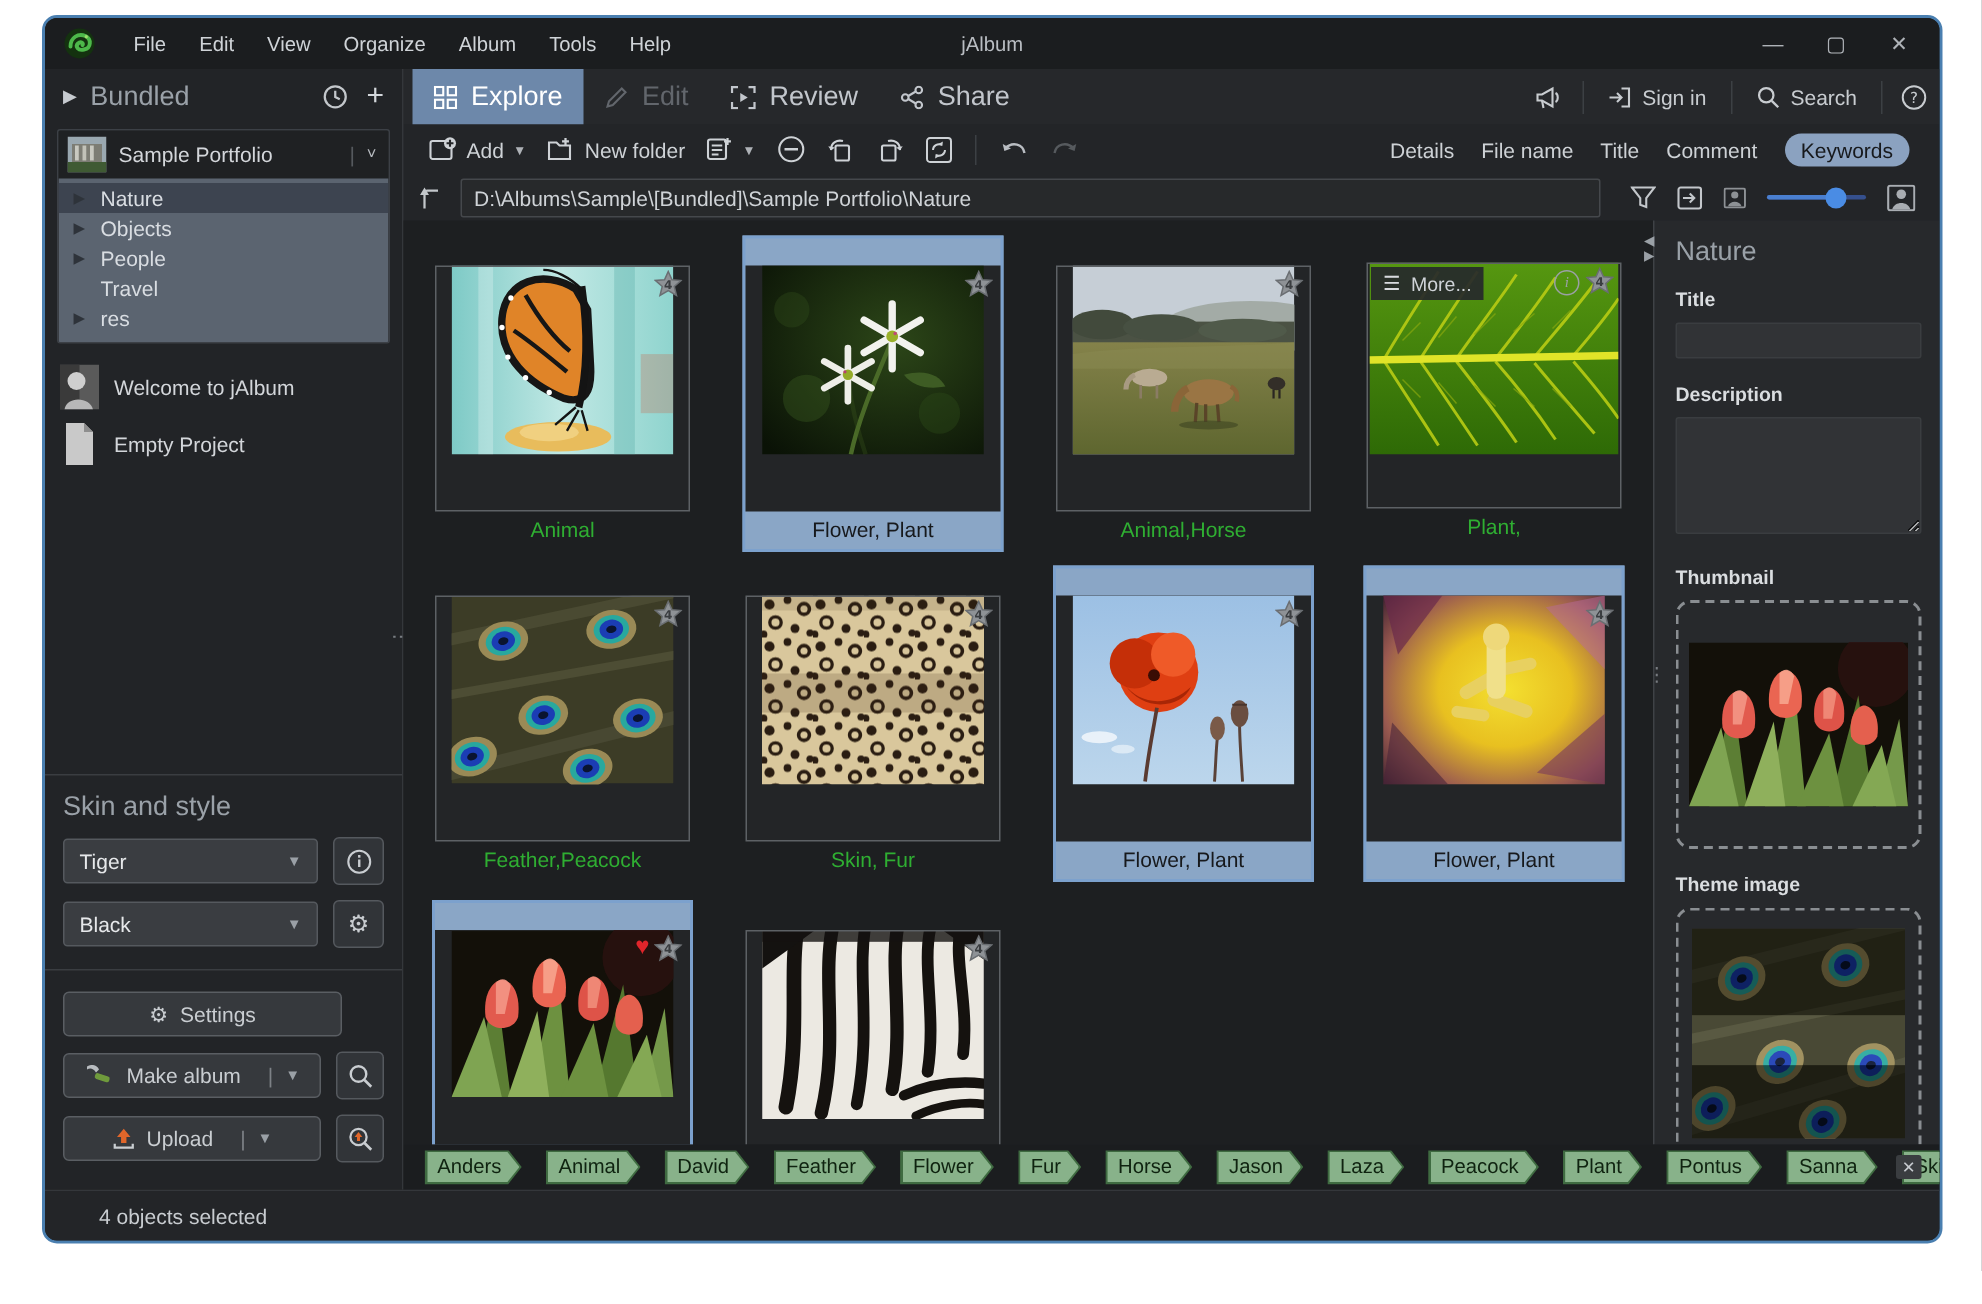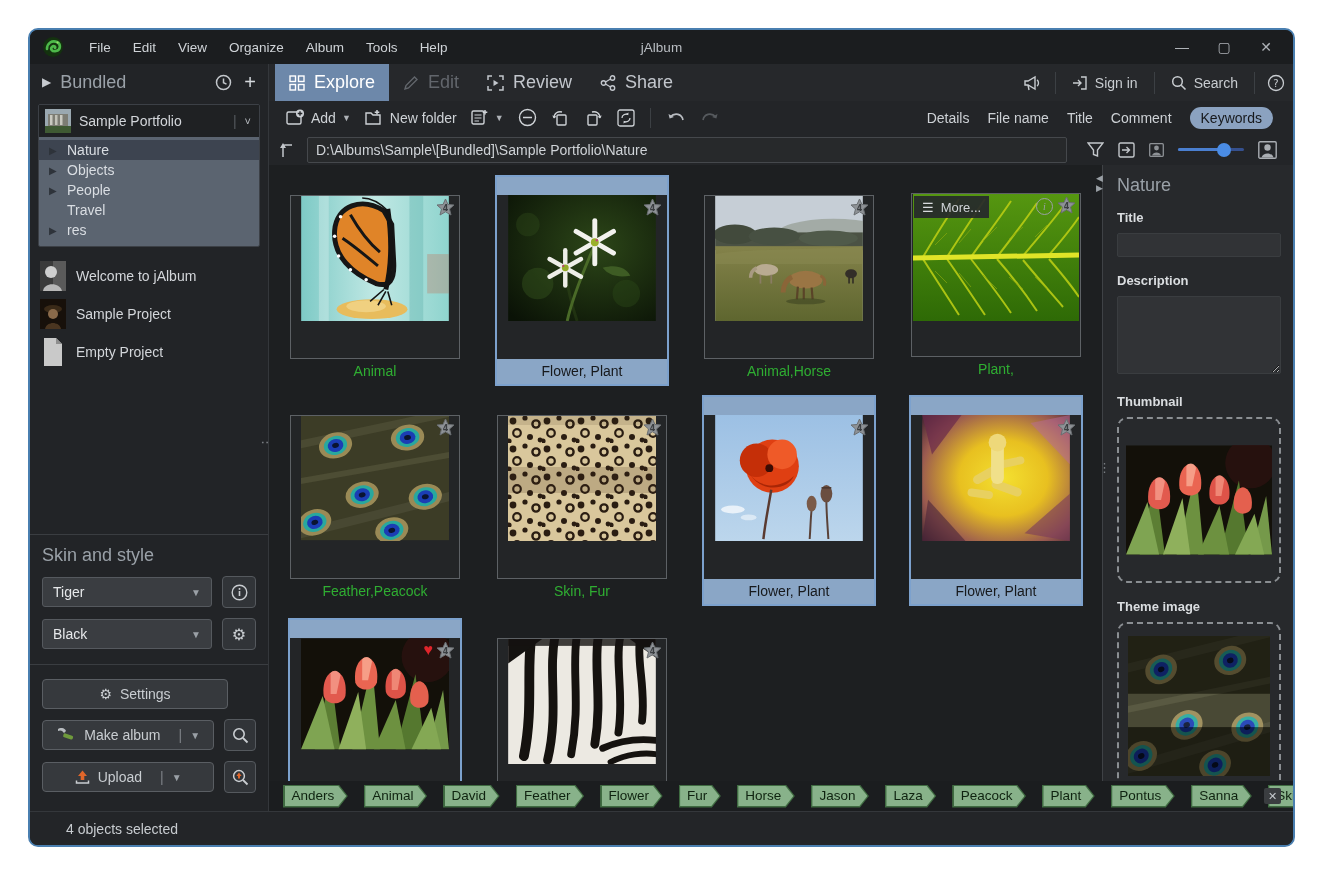--- a/index.html
+++ b/index.html
@@ -1,17 +1,17 @@
 <!DOCTYPE html>
 <html><head>
 <meta charset="utf-8">
 <style>
   html,body{margin:0;padding:0;background:#ffffff;font-family:"Liberation Sans","DejaVu Sans",sans-serif;}
   .stage{position:relative;width:1321px;height:869px;background:#fff;overflow:hidden;}
-  .window{position:absolute;left:28px;top:28px;width:1267px;height:819px;background:#1e2023;
+  .window{position:absolute;left:28px;top:10px;width:1267px;height:819px;background:#1e2023;
     border:2px solid #4a7fb0;border-radius:10px;overflow:hidden;display:flex;flex-direction:column;box-sizing:border-box;}
   
   .titlebar{height:34px;background:#1b1d1f;display:flex;align-items:center;color:#cfd3d7;font-size:13.5px;flex:0 0 auto;}
   .logo{width:22px;height:22px;margin:0 14px 0 12px;}
   .menu-item{padding:0 11px;cursor:default;}
   .win-title{position:absolute;left:0;right:0;text-align:center;color:#b9bdc2;font-size:13.5px;pointer-events:none;}
   .titlebar-right{margin-left:auto;display:flex;align-items:center;gap:8px;padding-right:10px;z-index:2;}
   .winbtn{width:34px;height:24px;display:flex;align-items:center;justify-content:center;color:#aeb2b7;font-size:14px;}
   
   .body{flex:1;display:flex;min-height:0;}
@@ -292,30 +292,20 @@
           <svg class="thumb-mini" width="26" height="30" viewBox="0 0 26 30">
             <rect width="26" height="30" fill="#5a5a5a"></rect>
             <rect width="13" height="30" fill="#3a3a3a"></rect>
             <circle cx="11" cy="11" r="6" fill="#cfcfcf"></circle>
             <path d="M3,30 C4,21 20,21 22,30 Z" fill="#b8b8b8"></path>
           </svg>
           <span>Welcome to jAlbum</span>
         </div>
         <div class="shortcut">
           <svg class="thumb-mini" width="26" height="30" viewBox="0 0 26 30">
-            <rect width="26" height="30" fill="#17100a"></rect>
-            <ellipse cx="13" cy="10" rx="9" ry="4" fill="#3a2a18"></ellipse>
-            <circle cx="13" cy="15" r="5" fill="#8a6a4a"></circle>
-            <path d="M5,30 C6,22 20,22 21,30 Z" fill="#4a3category520"></path>
-            <path d="M5,30 C6,22 20,22 21,30 Z" fill="#4a3520"></path>
-          </svg>
-          <span>Sample Project</span>
-        </div>
-        <div class="shortcut">
-          <svg class="thumb-mini" width="26" height="30" viewBox="0 0 26 30">
             <path d="M4,1 L16,1 L22,7 L22,29 L4,29 Z" fill="#c9c9c9"></path>
             <path d="M16,1 L16,7 L22,7 Z" fill="#8e8e8e"></path>
           </svg>
           <span>Empty Project</span>
         </div>
       </div>
 
       <div class="grip">⋮</div>
 
       <div class="skin-section">

